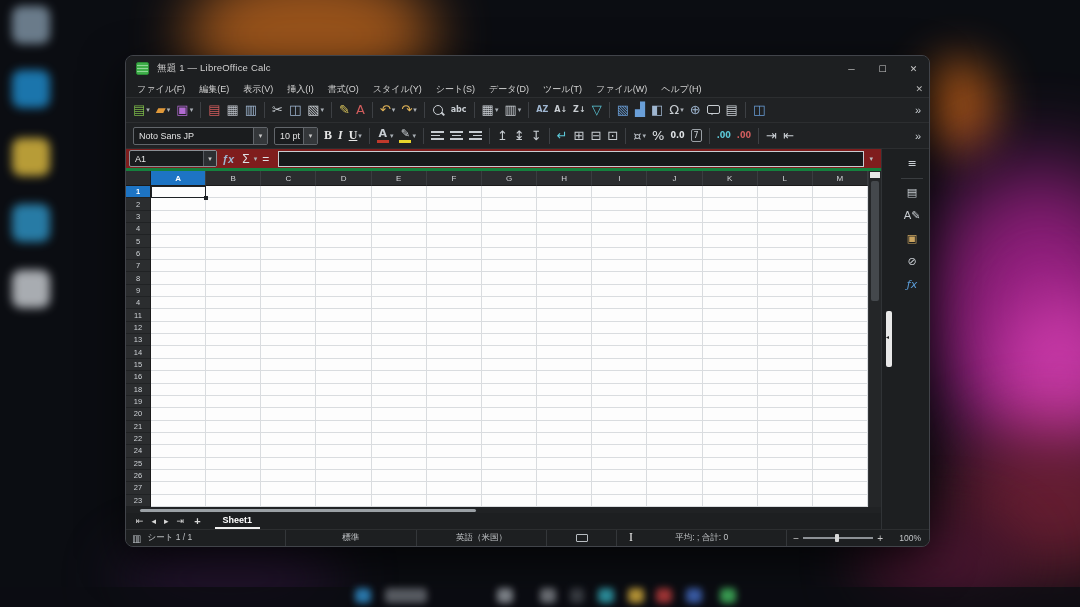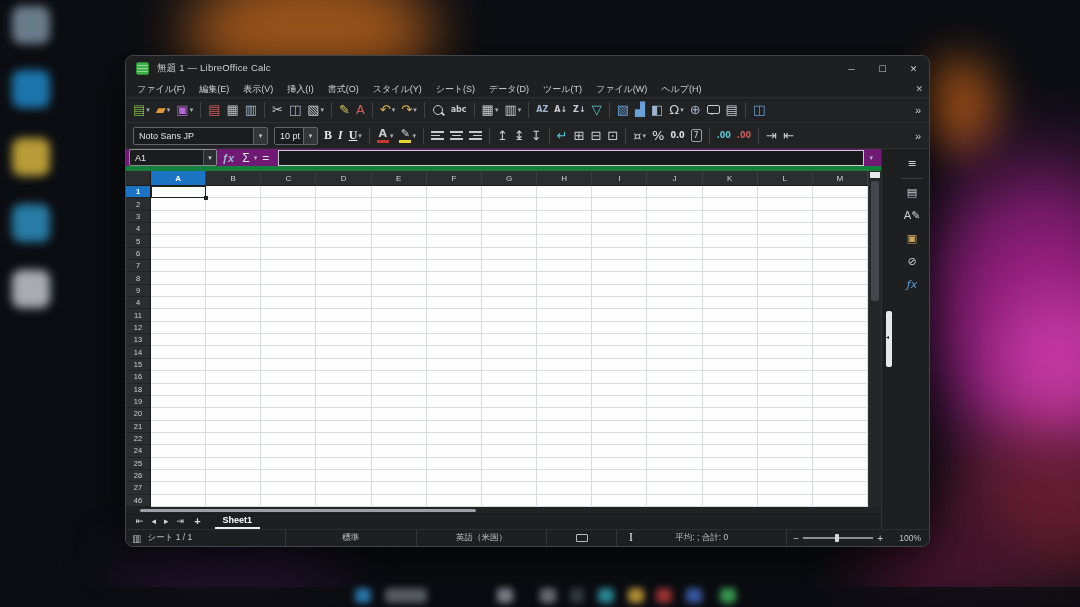--- a/index.html
+++ b/index.html
@@ -62,22 +62,22 @@
   .combo .val { font-size:9px; color:#e2e2e2; padding:0 5px; white-space:nowrap; overflow:hidden; }
   .combo .dd { width:14px; height:100%; border-left:1px solid #62666b; background:#34373a;
     display:flex; align-items:center; justify-content:center; color:#c8c8c8; font-size:7px; }
   .combo.font-name { width:135px; } .combo.font-name .val { flex:1; }
   .combo.font-size { width:44px; } .combo.font-size .val { flex:1; }
   .fmt-letter { font-size:12px; font-weight:bold; color:#e6e6e6; font-family:"Liberation Serif","DejaVu Serif",serif; }
 
   .middle { flex:1; display:flex; min-height:0; }
   .left-main { width:757px; display:flex; flex-direction:column; min-width:0; }
 
-  .formula-bar { height:22px; display:flex; align-items:center; background:#701a75; padding:0 3px;
-    border-bottom:5px solid #15803d; flex:0 0 auto;justify-content:space-between; }
+  .formula-bar { height:22px; display:flex; align-items:center; background:#7f1d1d; padding:0 3px;
+    border-bottom:3px solid #15803d; flex:0 0 auto;justify-content:space-between; }
   .name-box { width:88px; height:17px; display:flex; align-items:center; background:#1a1c1e;
     border:1px solid #8a8f94; border-radius:2px; }
   .name-box .val { flex:1; font-size:9px; color:#e8e8e8; padding-left:5px; }
   .name-box .dd { width:13px; height:100%; display:flex; align-items:center; justify-content:center;
     color:#c8c8c8; font-size:7px; border-left:1px solid #55595e; background:#2c2f32; }
   .fx-btn { color:#9fb6d0; font-style:italic; font-size:11px; padding:0 5px; font-weight:bold; }
   .sum-btn { color:#dfe2e5; font-size:12px; padding:0 3px; }
   .eq-btn { color:#dfe2e5; font-size:12px; padding:0 5px; }
   .formula-input { flex:1; height:16px; background:#17191b; border:1px solid #c9cdd1; margin-left:4px;
     font-size:9px; color:#eee; padding:0 3px; }
@@ -838,21 +838,21 @@
                 <div class="cell"></div>
                 <div class="cell"></div>
                 <div class="cell"></div>
                 <div class="cell"></div>
                 <div class="cell"></div>
                 <div class="cell"></div>
                 <div class="cell"></div>
                 <div class="cell"></div>
               </div>
               <div class="grid-row">
-                <div class="row-h">46</div>
+                <div class="row-h">23</div>
                 <div class="cell"></div>
                 <div class="cell"></div>
                 <div class="cell"></div>
                 <div class="cell"></div>
                 <div class="cell"></div>
                 <div class="cell"></div>
                 <div class="cell"></div>
                 <div class="cell"></div>
                 <div class="cell"></div>
                 <div class="cell"></div>

